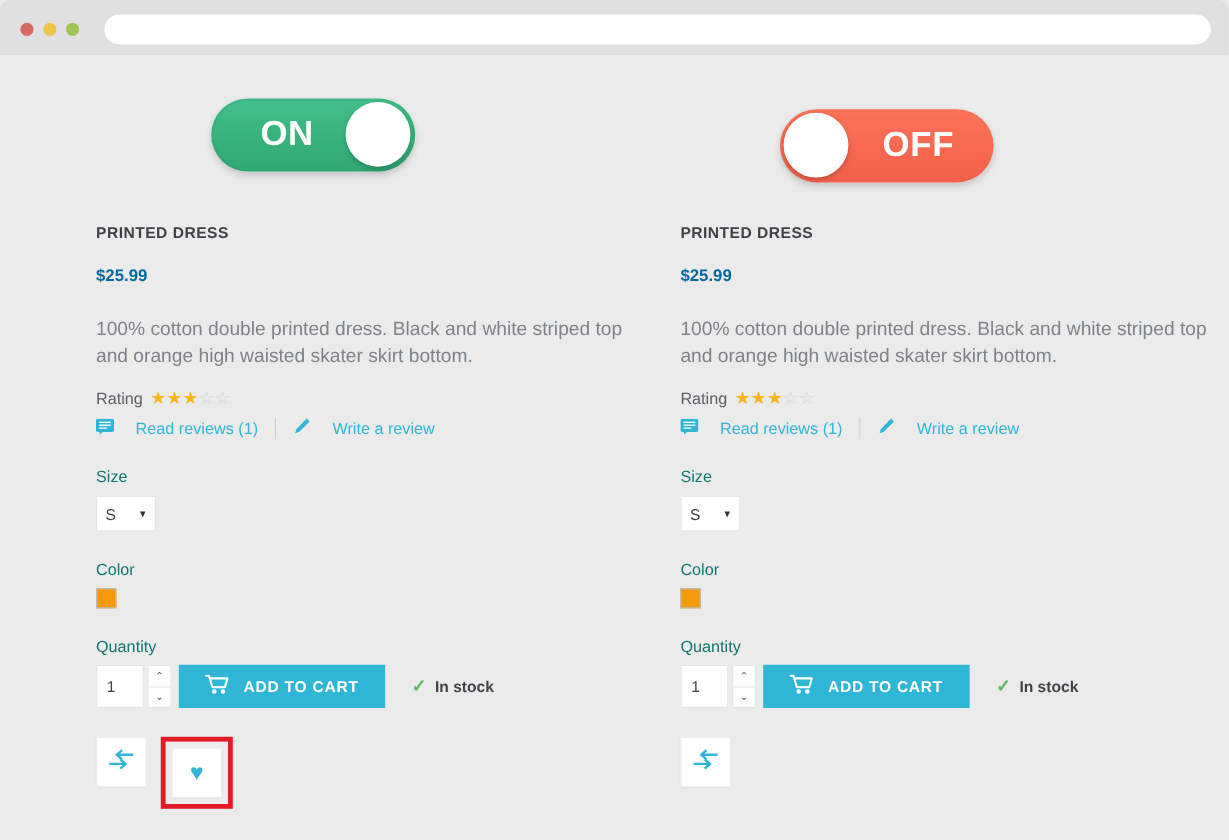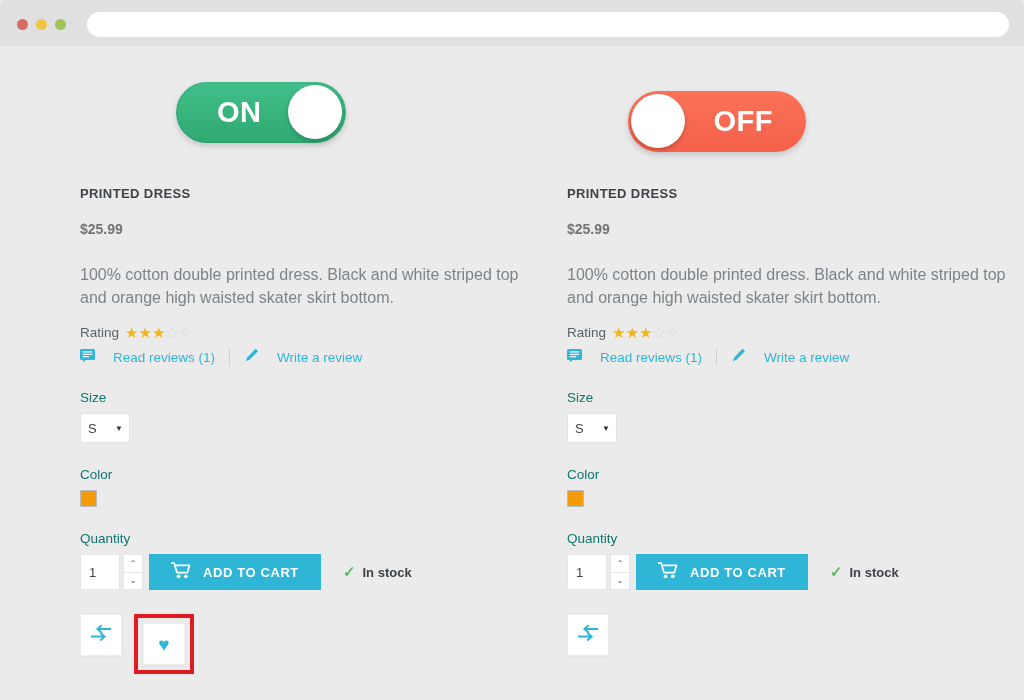--- a/index.html
+++ b/index.html
@@ -78,21 +78,21 @@
   .toggle-on {
     left: 176px;
     top: 36px;
     width: 170px;
     height: 61px;
     background: linear-gradient(180deg, #41bf8a 0%, #30a873 100%);
     box-shadow: 0 3px 6px rgba(0,0,0,0.16), inset 0 0 0 2px rgba(0,0,0,0.04);
     justify-content: flex-start;
   }
   .toggle-off {
-    left: 628px;
+    left: 650px;
     top: 45px;
     width: 178px;
     height: 61px;
     background: linear-gradient(180deg, #fa7258 0%, #f4604a 100%);
     box-shadow: 0 3px 6px rgba(0,0,0,0.16);
     justify-content: flex-end;
   }
   .toggle-label {
     color: #ffffff;
     font-size: 29px;
@@ -127,21 +127,21 @@
     font-size: 13px;
     font-weight: bold;
     color: #3f4347;
     letter-spacing: 0.4px;
     margin-bottom: 20px;
   }
 
   .product-price {
     font-size: 14px;
     font-weight: bold;
-    color: #737373;
+    color: #0369a1;
     margin-bottom: 26px;
   }
 
   .product-desc {
     font-size: 16px;
     line-height: 1.45;
     color: #7d8489;
     max-width: 445px;
     margin-bottom: 16px;
   }

